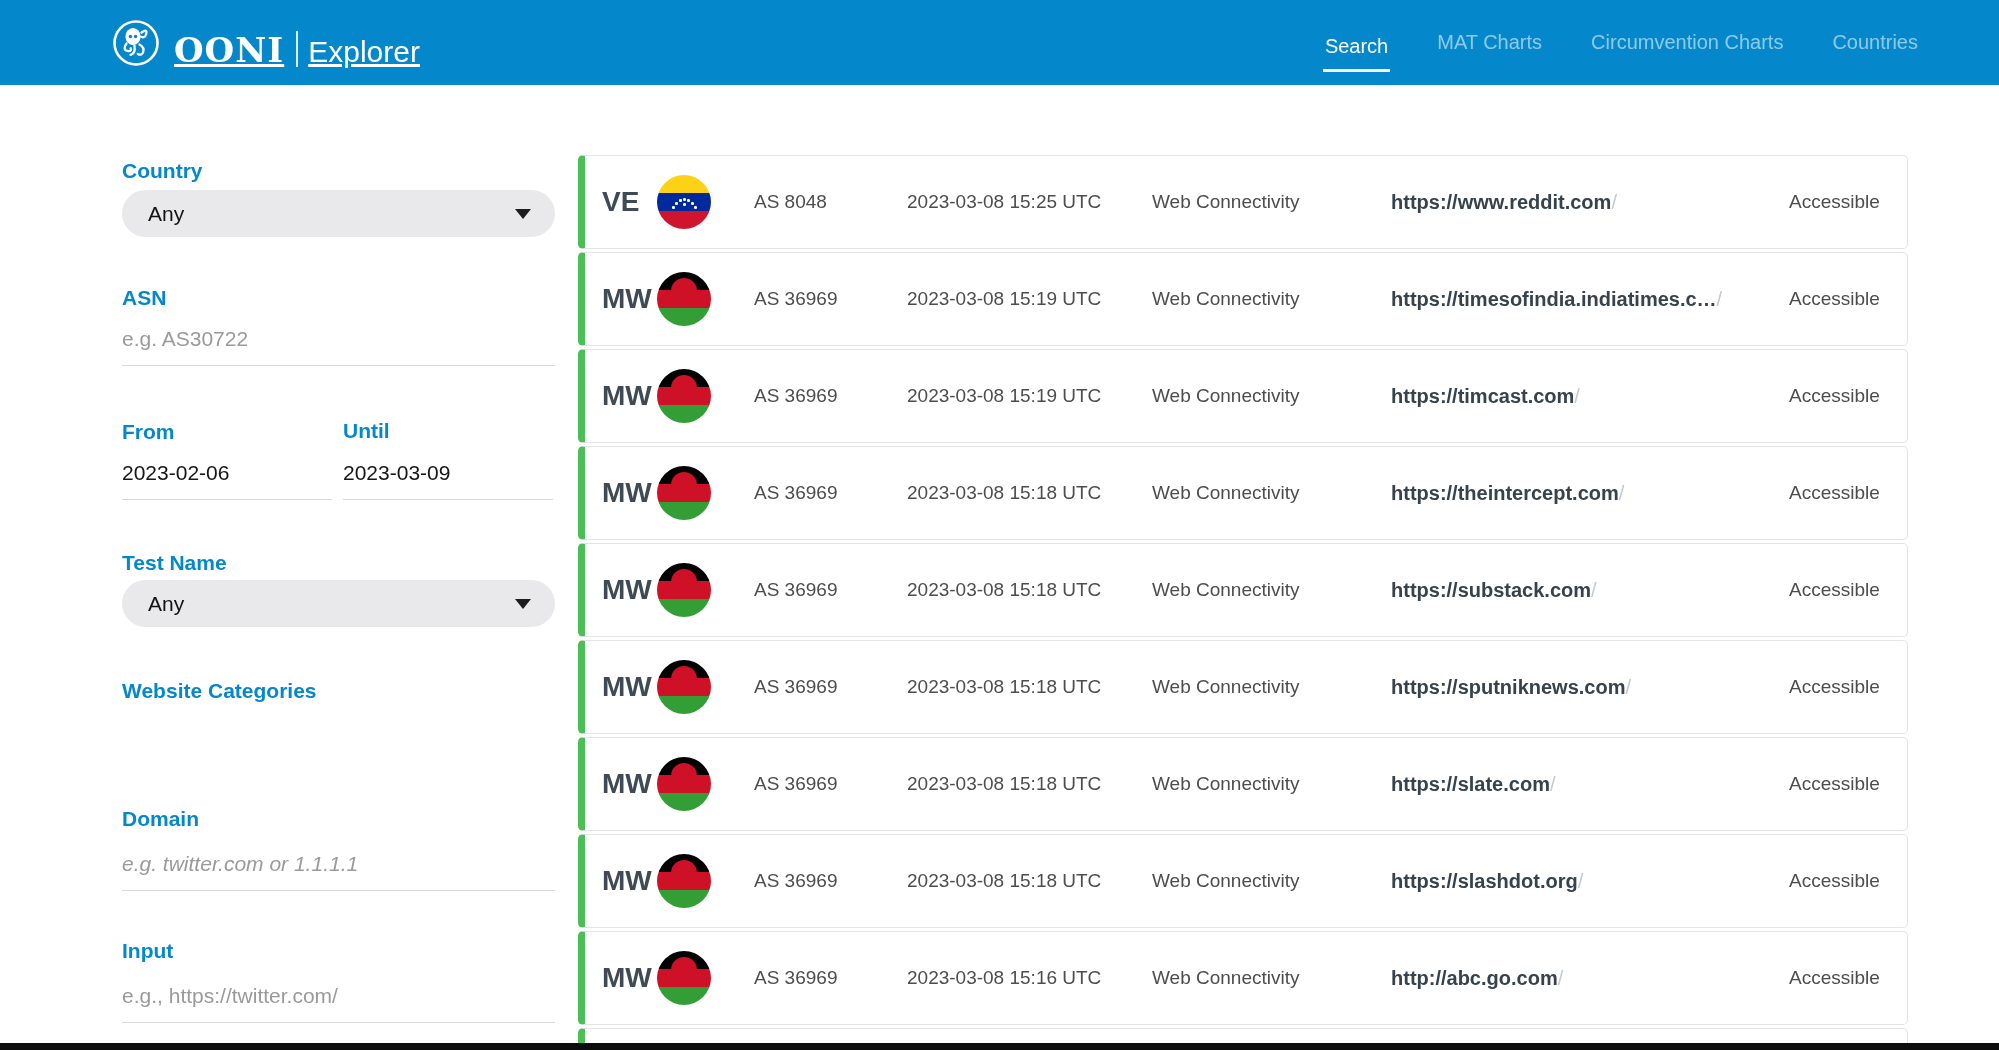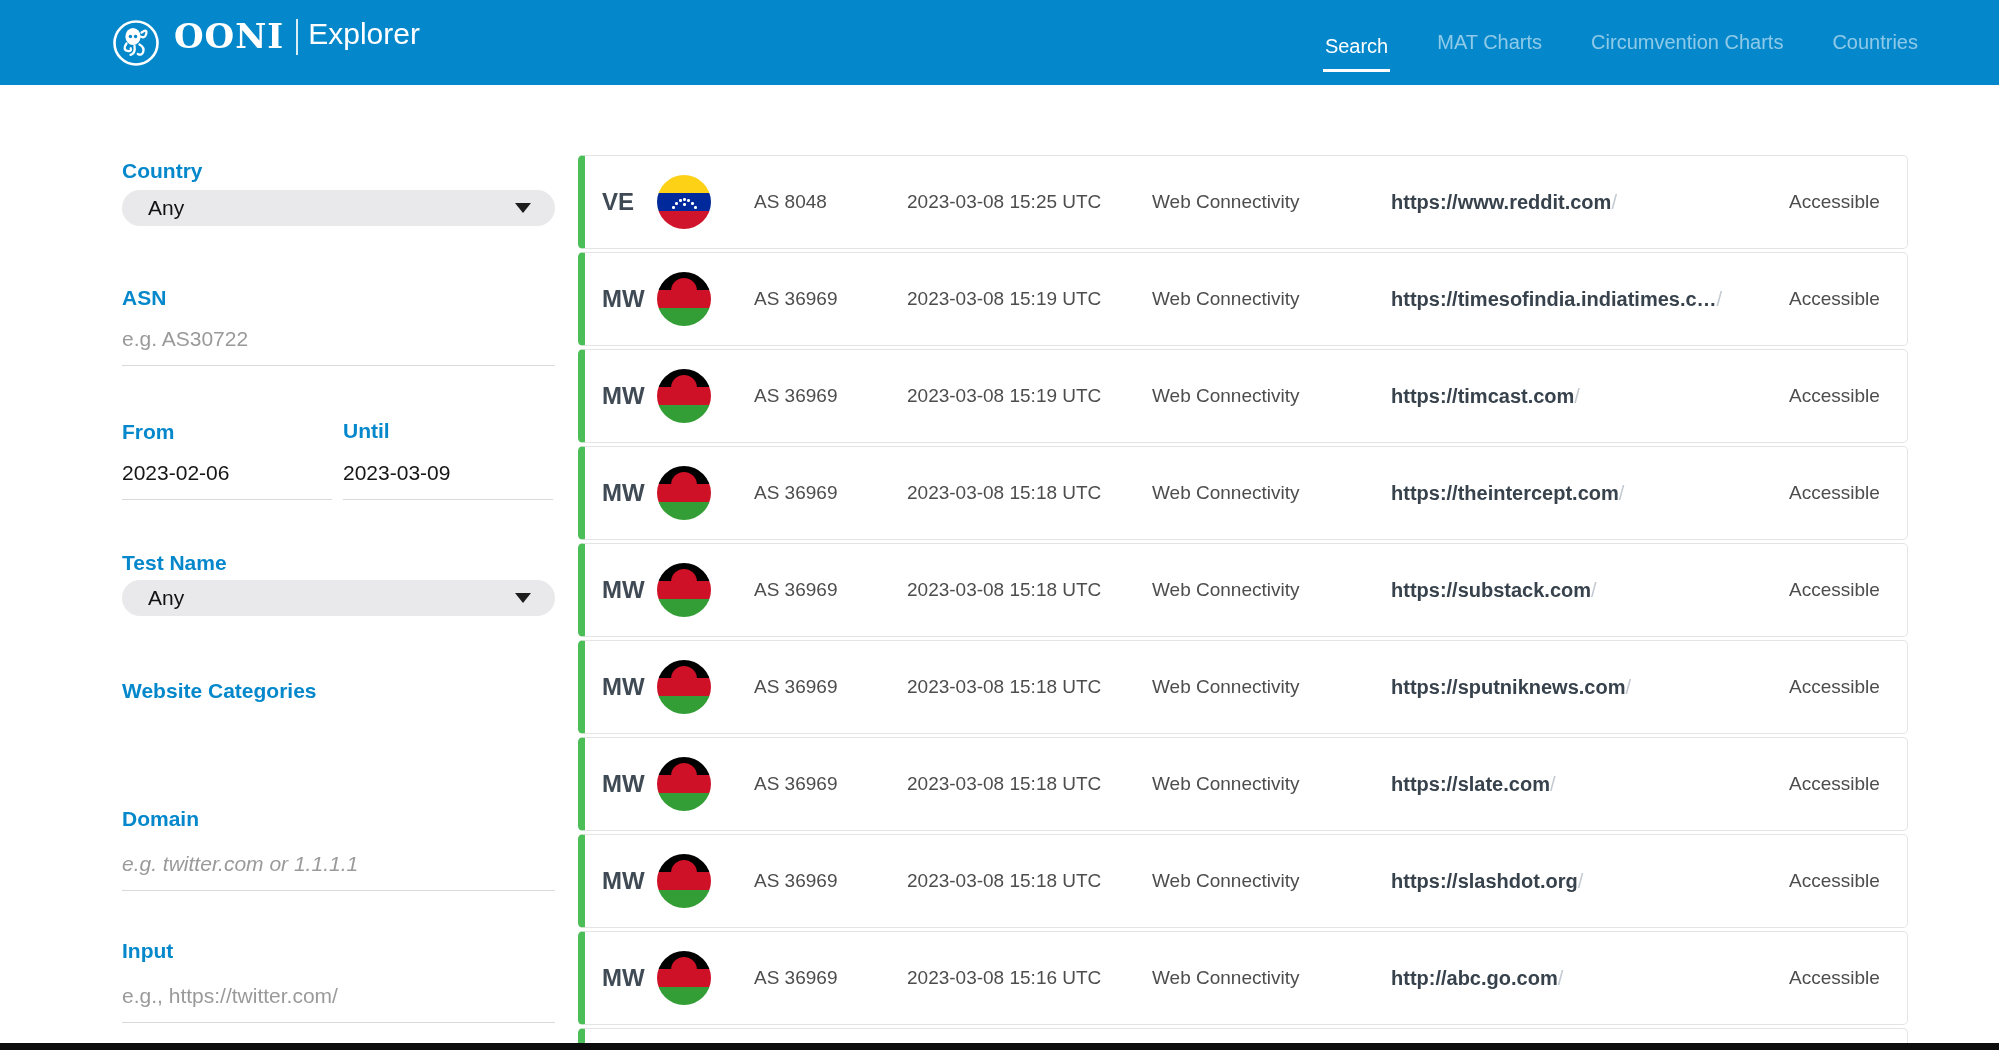--- a/index.html
+++ b/index.html
@@ -4,21 +4,21 @@
 <style>
   * { margin:0; padding:0; box-sizing:border-box; }
   html,body { width:1999px; height:1050px; background:#fff; font-family:"Liberation Sans", sans-serif; }
   #page { position:relative; width:1999px; height:1050px; overflow:hidden; background:#fff; }
 
   
   .app-header {
     position:absolute; top:0; left:0; width:100%; height:85px;
     background:#0588CB; display:flex; align-items:center;
   }
-  .brand { margin-left:112px; display:flex; align-items:flex-start; color:#fff; }
+  .brand { margin-left:112px; display:flex; align-items:flex-end; color:#fff;text-decoration:underline; }
   .logo-svg { width:48px; height:48px; display:block; }
   .brand-ooni {
     font-family:"DejaVu Serif", serif; font-weight:700; font-size:34px;
     letter-spacing:1px; margin-left:14px; line-height:1;
   }
   .brand-divider { width:2px; height:36px; background:rgba(255,255,255,.85); margin:0 10px 0 12px; }
   .brand-product { font-size:30px; font-weight:400; line-height:1; }
 
   .main-nav { margin-left:auto; margin-right:79px; display:flex; align-items:center; gap:45px; height:100%; }
   .nav-item {
@@ -27,21 +27,21 @@
   }
   .nav-item.active { color:#fff;margin-top:8px; }
   .nav-item.active::after {
     content:""; position:absolute; left:0; right:0; bottom:-10px; height:3px; background:#fff;
   }
 
   
   .sidebar { position:absolute; left:122px; top:0; width:433px; height:1050px; }
   .filter-label { position:absolute; color:#0588CB; font-size:21px; font-weight:600; line-height:26px; }
   .select-pill {
-    position:absolute; left:0; width:433px; height:36px; background:#e9e9eb;
+    position:absolute; left:0; width:433px; height:47px; background:#e9e9eb;
     border-radius:24px; display:flex; align-items:center;
     padding:0 24px 0 26px; font-size:21px; color:#121212; cursor:pointer;
   }
   .caret {
     margin-left:auto; width:0; height:0;
     border-left:8px solid transparent; border-right:8px solid transparent;
     border-top:10px solid #1c1c1c;
   }
   .underline-input {
     position:absolute; border:none; outline:none; background:transparent;
@@ -54,21 +54,21 @@
 
   
   .results-list { position:absolute; left:578px; top:155px; width:1330px; }
   .result-row {
     position:relative; height:94px; margin-bottom:3px; background:#fff;
     border:1px solid #e2e4e6; border-left:7px solid #4BBE58; border-radius:5px;
     cursor:pointer;
   }
   .result-row.partial { height:16px; margin-bottom:0; border-radius:5px 5px 0 0; overflow:hidden; border-bottom:none; }
   .cell { position:absolute; top:50%; transform:translateY(-50%); font-size:19px; color:#4d4d4d; white-space:nowrap; }
-  .cc   { left:17px;  font-weight:700; color:#3f4a54; font-size:24px; }
+  .cc   { left:17px;  font-weight:700; color:#3f4a54; font-size:28px; }
   .flag { position:absolute; top:50%; transform:translateY(-50%); left:72px; width:54px; height:54px;
           border-radius:50%; overflow:hidden; }
   .asn  { left:169px; }
   .time { left:322px; }
   .test { left:543px;margin-left:24px; }
   .url  { left:806px; font-weight:700; color:#37424c; font-size:20px; }
   .url-suffix { color:#c3cad1; font-weight:400; }
   .status { left:1204px; font-size:19px; color:#4d4d4d; }
 
   

